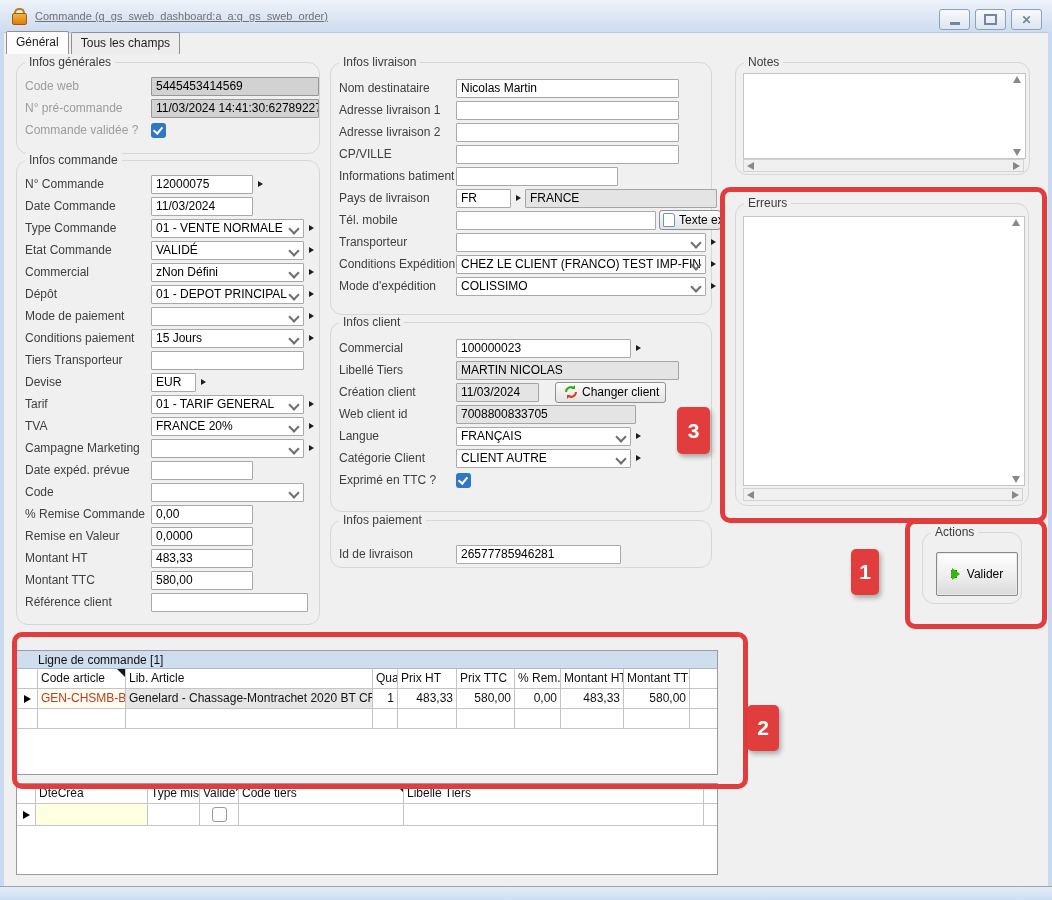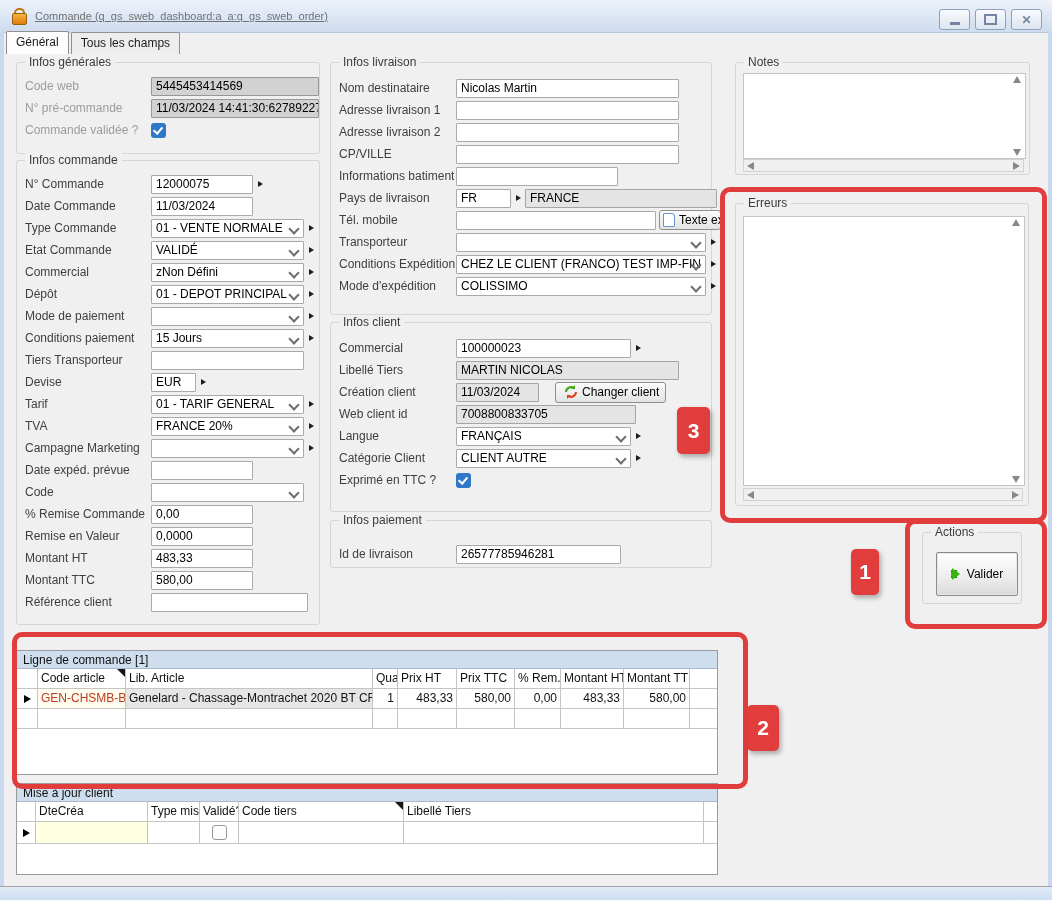--- a/index.html
+++ b/index.html
@@ -17,21 +17,21 @@
   .glyph-min{width:10px;height:3px;background:#7385a0;margin-top:8px;}
   .glyph-max{width:9px;height:7px;border:2px solid #7385a0;}
   .glyph-close{font-size:12px;color:#7385a0;font-weight:bold;line-height:1;}
   .tabstrip{left:0;top:32px;width:1052px;height:22px;display:flex;align-items:flex-end;padding-left:6px;box-sizing:border-box;}
   .tab{font-size:12px;color:#1c1c1c;border:1px solid #8f8f8f;border-bottom:none;border-radius:2px 2px 0 0;padding:3px 9px 4px 9px;background:#ededed;margin-right:2px;}
   .tab.active{background:#fdfdfd;padding-bottom:5px;}
   .frame-side{top:32px;width:4px;height:854px;background:#c9daf0;}
   .frame-bottom{left:0;top:886px;width:1052px;height:14px;background:linear-gradient(#e2ecf8,#cbdcf2);border-top:1px solid #a5a5a5;}
 
   
-  .grp{border:1px solid #d6d6d6;border-radius:3px;background:#f0f0f0;box-sizing:border-box;}
+  .grp{border:1px solid #d6d6d6;border-radius:12px;background:#f0f0f0;box-sizing:border-box;}
   .grp-title{position:absolute;top:-8px;left:8px;background:#f0f0f0;padding:0 4px;font-size:12px;color:#3b3b3b;white-space:nowrap;}
   .frow{display:flex;align-items:center;height:22px;padding-left:8px;}
   .lbl{font-size:12px;color:#3e3e3e;flex:none;white-space:nowrap;overflow:hidden;}
   .lbl.dim{color:#9c9c9c;}
   .lw{width:126px;} .mw{width:117px;}
 
   
   .tb{height:19px;box-sizing:border-box;border:1px solid #a9a9a9;border-radius:1px;background:#fff;display:flex;align-items:center;padding:0 4px;font-size:12px;color:#000;white-space:nowrap;overflow:hidden;flex:none;}
   .gray1{background:#d2d2d2;border-color:#979797;}
   .gray2{background:#e4e4e4;border-color:#a5a5a5;}
@@ -59,21 +59,21 @@
   .t-lf{width:0;height:0;border-top:4px solid transparent;border-bottom:4px solid transparent;border-right:7px solid #888;}
   .t-rt{width:0;height:0;border-top:4px solid transparent;border-bottom:4px solid transparent;border-left:7px solid #888;}
 
   
   .valider-btn{position:absolute;left:13px;top:19px;width:82px;height:44px;background:linear-gradient(#ffffff,#ececec 60%,#dadada);border:1px solid #8a8a8a;border-radius:2px;box-shadow:0 0 0 1px #e8e8e8 inset;display:flex;align-items:center;justify-content:center;gap:7px;font-size:12px;}
   .gar-bar{width:6px;height:6px;background:#35b80e;border-top:1px solid #1e7d06;border-bottom:1px solid #1e7d06;flex:none;}
   .gar-tip{width:0;height:0;border-left:8px solid #35b80e;border-top:6px solid transparent;border-bottom:6px solid transparent;flex:none;margin-left:-5px;}
 
   
   .tbl{position:absolute;background:#fff;border:1px solid #9a9a9a;box-sizing:border-box;}
-  .tbl-title{height:18px;background:#cfdeee;border-bottom:1px solid #aab8c8;font-size:12px;color:#111;padding:2px 6px;box-sizing:border-box;}
+  .tbl-title{height:18px;background:#cfdeee;border-bottom:1px solid #aab8c8;font-size:12px;color:#111;padding:2px 21px;box-sizing:border-box;}
   .hrow,.drow{display:flex;height:20px;}
   .hcell,.dcell{box-sizing:border-box;border-right:1px solid #c4c4c4;border-bottom:1px solid #c4c4c4;font-size:12px;color:#111;padding:2px 3px;position:relative;overflow:hidden;white-space:nowrap;background:#fff;}
   .selcell{display:flex;align-items:center;justify-content:center;padding:0;}
   .rowtri{width:0;height:0;border-left:7px solid #000;border-top:4px solid transparent;border-bottom:4px solid transparent;}
   .wedge{position:absolute;top:0;right:0;width:0;height:0;border-top:8px solid #161616;border-left:8px solid transparent;}
   .numc{text-align:right;}
   .fillc{flex:1;border-right:none;background:#fff;border-bottom:1px solid #c4c4c4;}
   .c-sel{width:21px}.c-code{width:88px}.c-lib{width:247px}.c-qty{width:25px}.c-pht{width:59px}.c-pttc{width:58px}.c-rem{width:46px}.c-mht{width:63px}.c-mttc{width:66px}
   .m-sel{width:19px}.m-dte{width:112px}.m-type{width:52px}.m-val{width:39px}.m-code{width:165px}.m-lib{width:300px}
   .code-cell{color:#bf3a1e;background:#fffdf0;}
@@ -407,21 +407,20 @@
       <div class="dcell c-pht"></div>
         <div class="dcell c-pttc"></div>
       <div class="dcell c-rem"></div>
         <div class="dcell c-mht"></div>
       <div class="dcell c-mttc"></div>
         <div class="fillc"></div>
     </div>
   </div>
 
   <div class="tbl" style="left:16px;top:783px;width:702px;height:92px;">
-    <div class="tbl-title">Mise à jour client</div>
     <div class="hrow">
       <div class="hcell m-sel selcell"></div>
       <div class="hcell m-dte">DteCréa</div>
       <div class="hcell m-type">Type mise</div>
       <div class="hcell m-val">Validé?</div>
       <div class="hcell m-code"><span>Code tiers</span><span class="wedge"></span></div>
       <div class="hcell m-lib">Libellé Tiers</div>
       <div class="fillc"></div>
     </div>
     <div class="drow" style="height:22px;">

